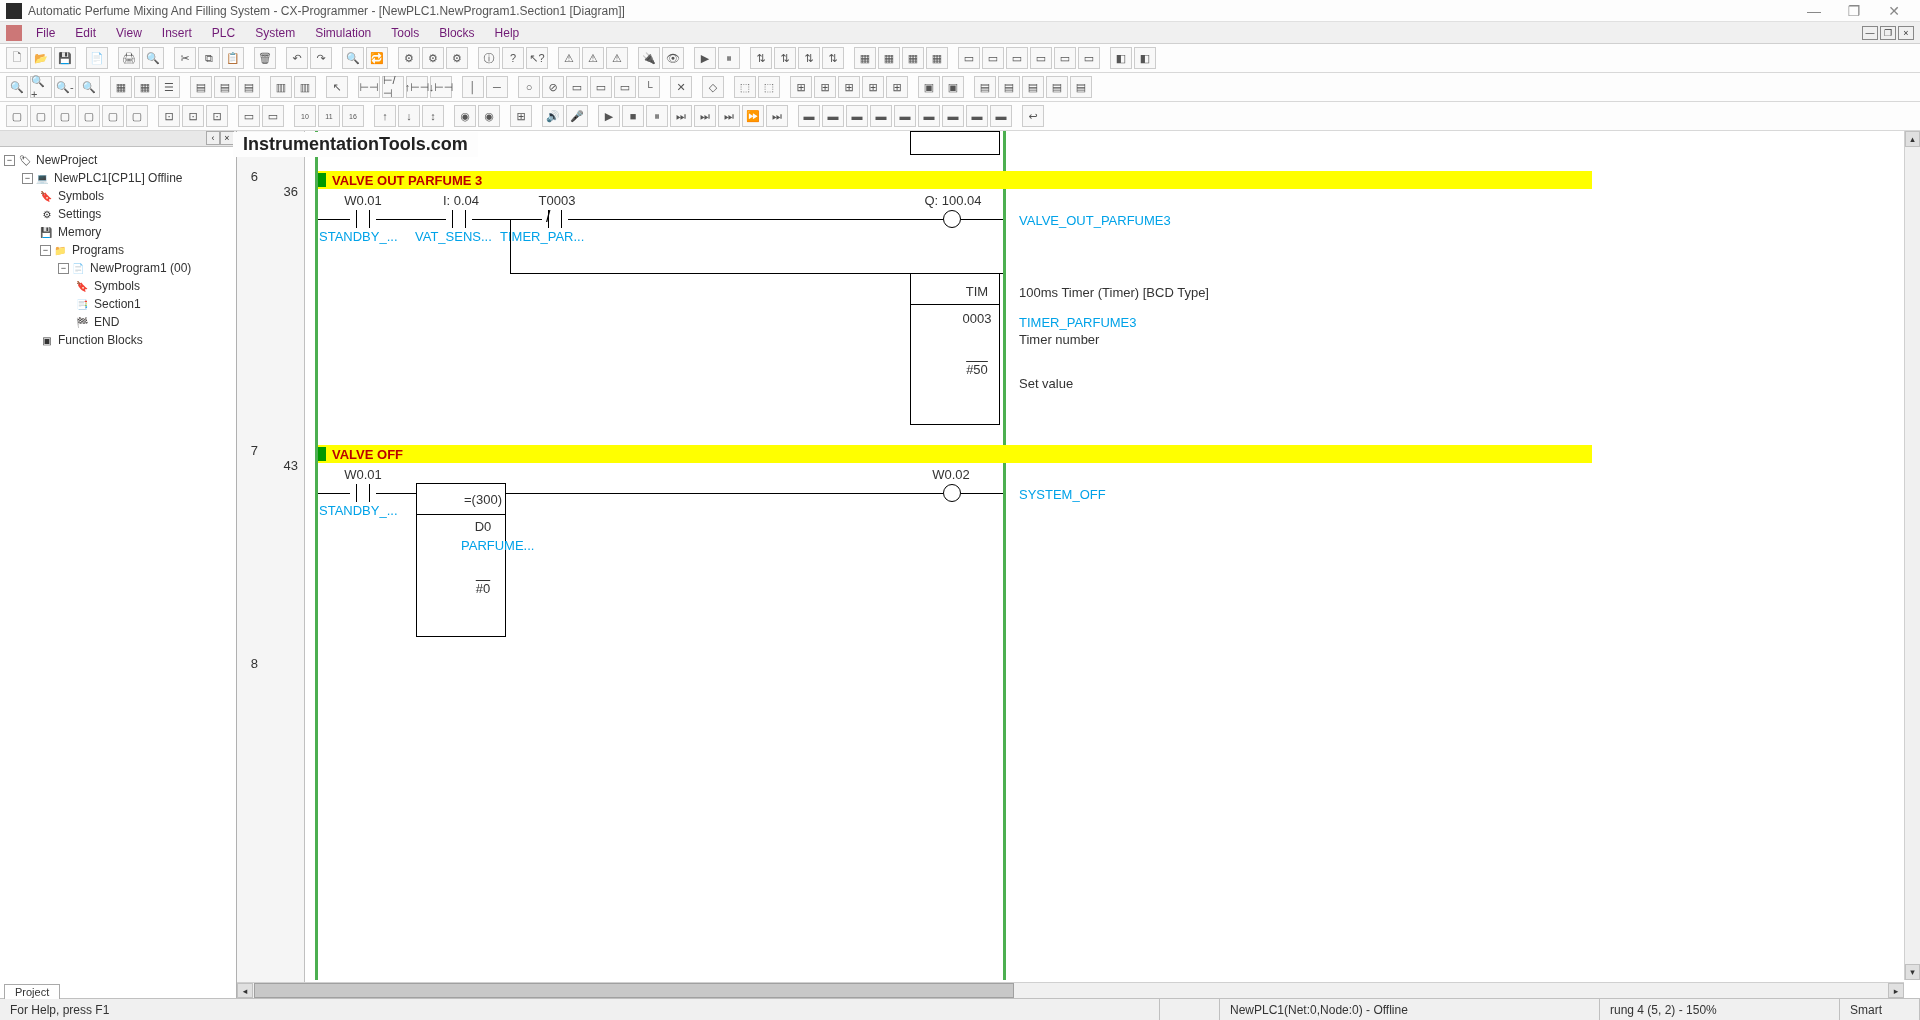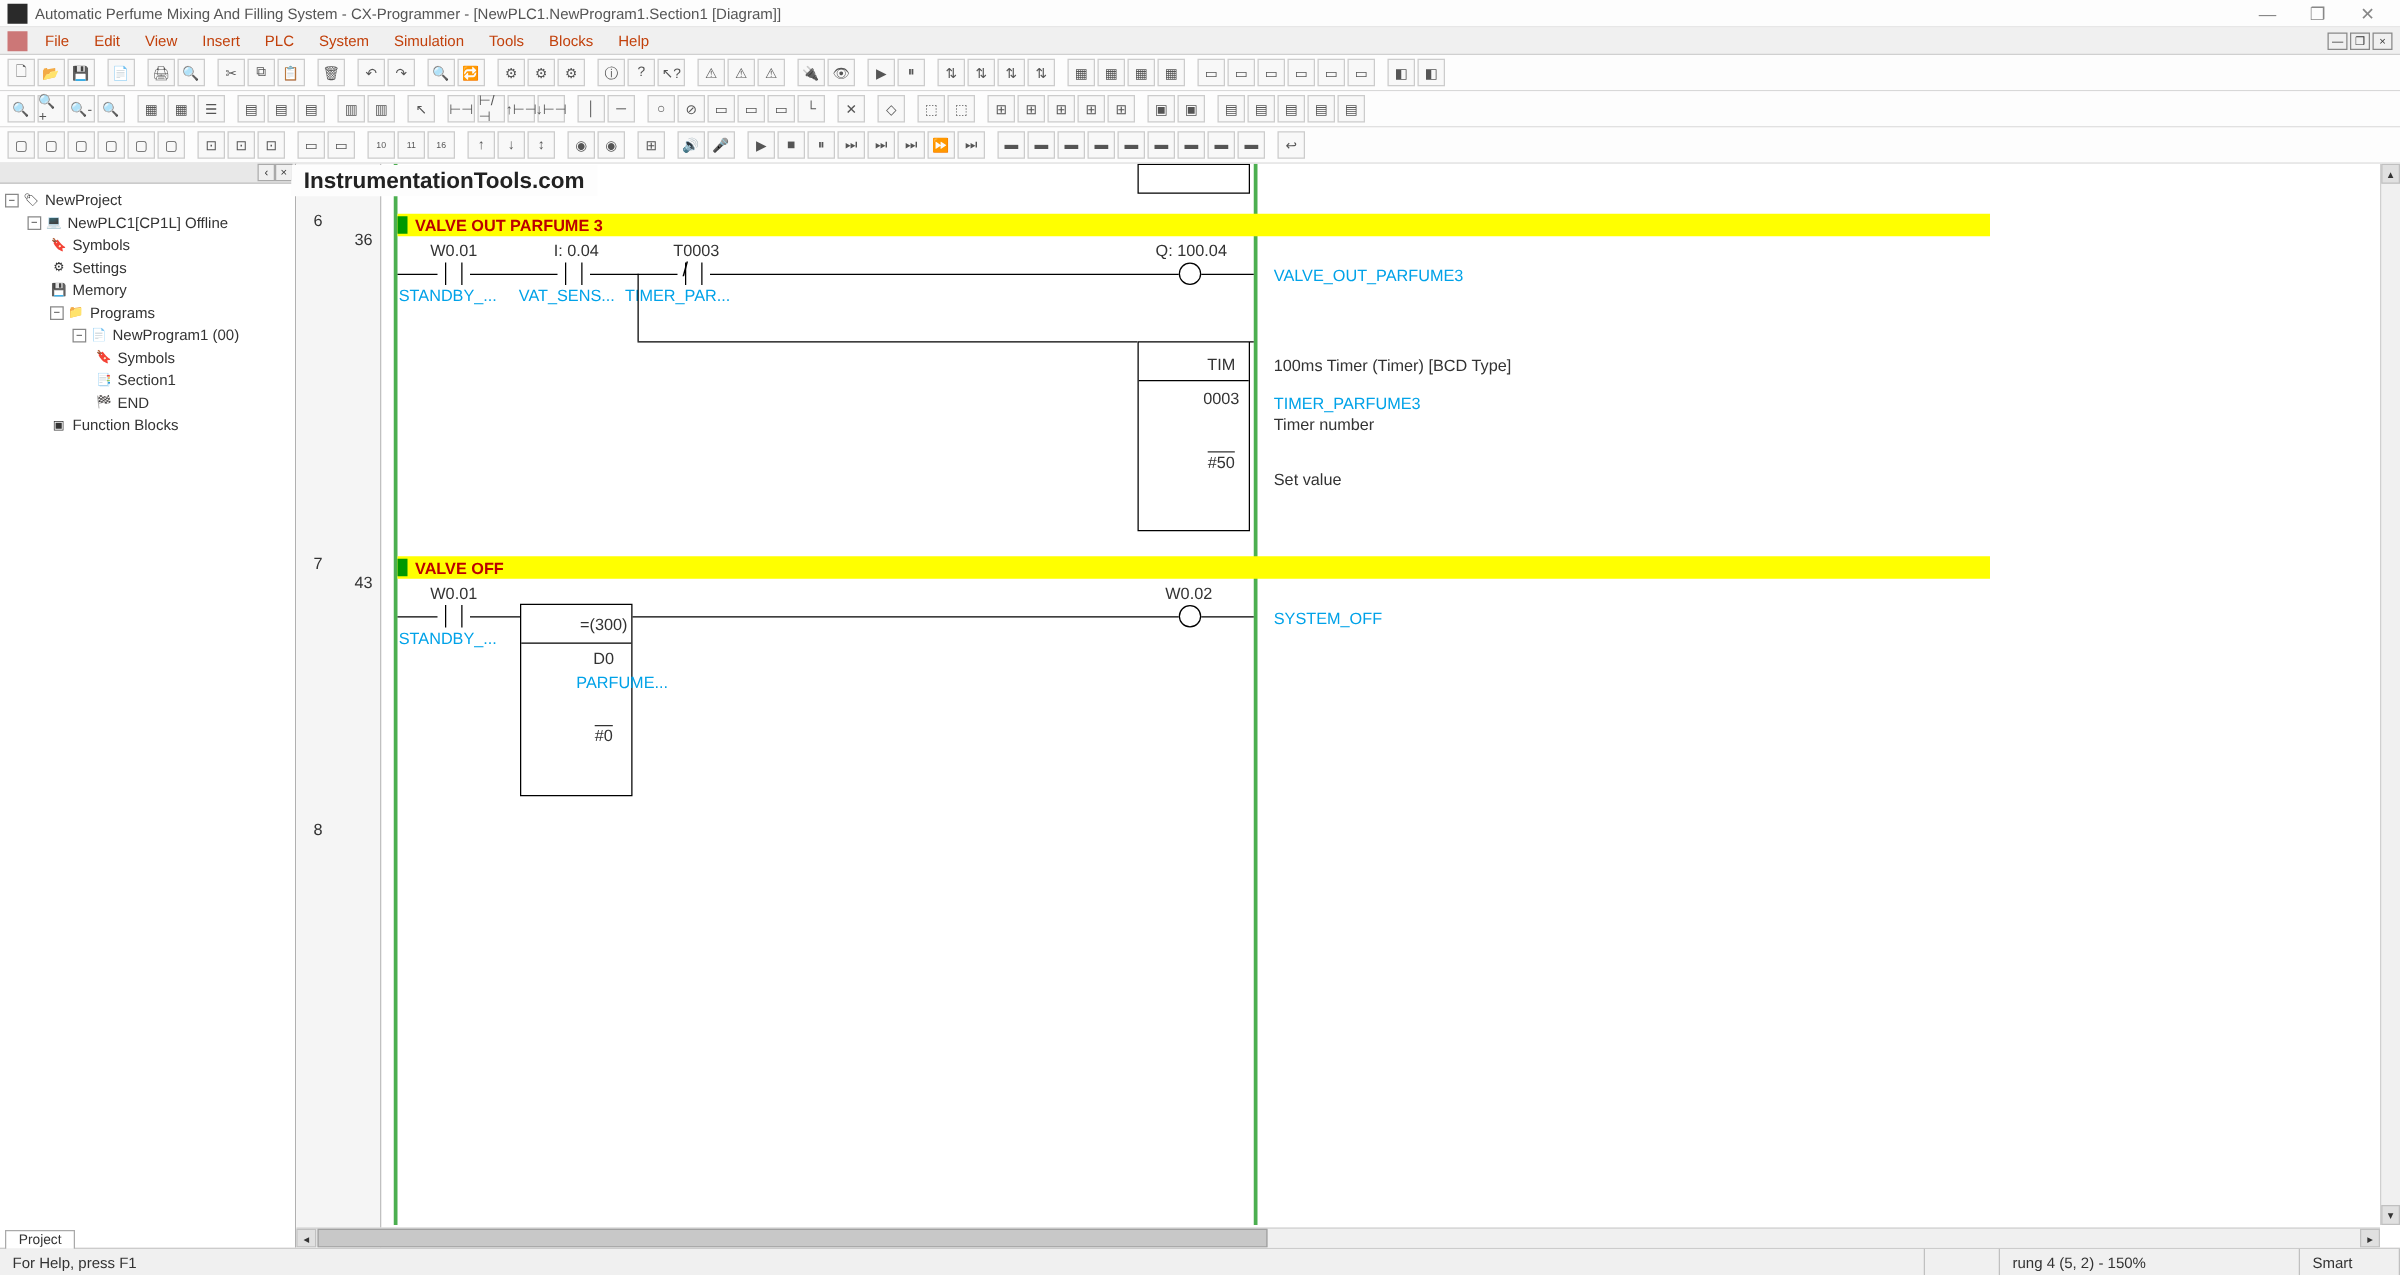--- a/index.html
+++ b/index.html
@@ -4,21 +4,21 @@
 <style>
 * { margin: 0; padding: 0; box-sizing: border-box; font-family: "Segoe UI", Tahoma, sans-serif; }
 body { width: 1920px; height: 1020px; background: #fdf5f7; overflow: hidden; font-size: 12px; color: #333; }
 
 .title-bar { height: 22px; background: #fdfdfd; display: flex; align-items: center; padding: 0 6px; color: #555; font-size: 12px; border-bottom: 1px solid #e0e0e0; }
 .title-bar .icon { width: 16px; height: 16px; background: #2a2a2a; margin-right: 6px; }
 .title-bar .spacer { flex: 1; }
 .win-btn { width: 40px; text-align: center; color: #888; font-size: 14px; }
 
 .menu-bar { height: 22px; background: #f0f0f0; display: flex; align-items: center; padding: 0 2px; border-bottom: 1px solid #d0d0d0; }
-.menu-bar .mi { padding: 2px 10px; color: #c2410c; }
+.menu-bar .mi { padding: 2px 10px; color: #701a75; }
 .menu-bar .icon { width: 16px; height: 16px; background: #c77; margin: 0 4px; }
 .menu-bar .right-icons { margin-left: auto; display: flex; gap: 2px; padding-right: 4px; }
 .menu-bar .small-win { width: 16px; height: 14px; border: 1px solid #888; font-size: 9px; text-align: center; line-height: 12px; }
 
 .toolbar-row { height: 29px; background: #fdfdfd; border-bottom: 1px solid #d8d8d8; display: flex; flex-wrap: wrap; align-items: center; padding: 0 6px; gap: 2px; }
 .tb { width: 22px; height: 22px; border: 1px solid #ccc; background: #f8f8f8; display: inline-flex; align-items: center; justify-content: center; font-size: 11px; color: #555; }
 .tb.sep { width: 6px; border: none; background: transparent; }
 
 .watermark { position: absolute; left: 233px; top: 132px; font-size: 18px; font-weight: bold; color: #222; z-index: 50; background: #fdfdfd; padding: 2px 10px; }
 
@@ -455,15 +455,16 @@
       <div class="thumb"></div>
       <div style="flex:1"></div>
       <div class="arr">▸</div>
     </div>
   </div>
 </div>
 
 <div class="status-bar">
   <div class="cell flex">For Help, press F1</div>
   <div class="cell" style="width:60px"></div>
+  <div class="cell" style="width:380px">NewPLC1(Net:0,Node:0) - Offline</div>
   <div class="cell" style="width:240px">rung 4 (5, 2)  - 150%</div>
   <div class="cell" style="width:80px">Smart</div>
 </div>
 
 </body></html>

